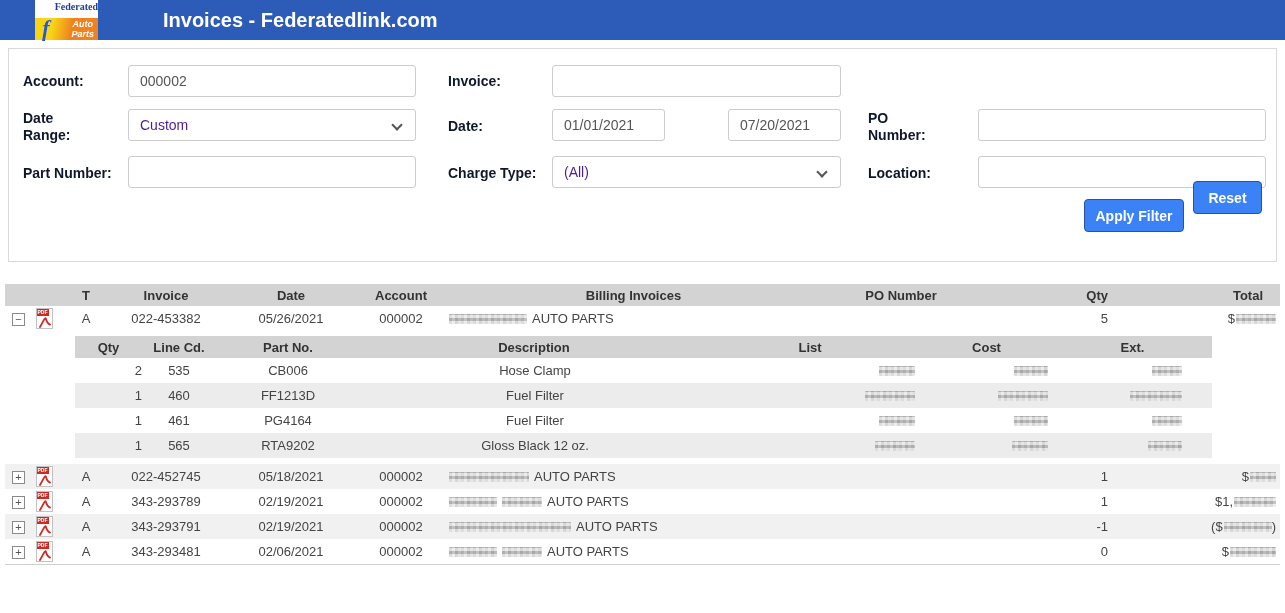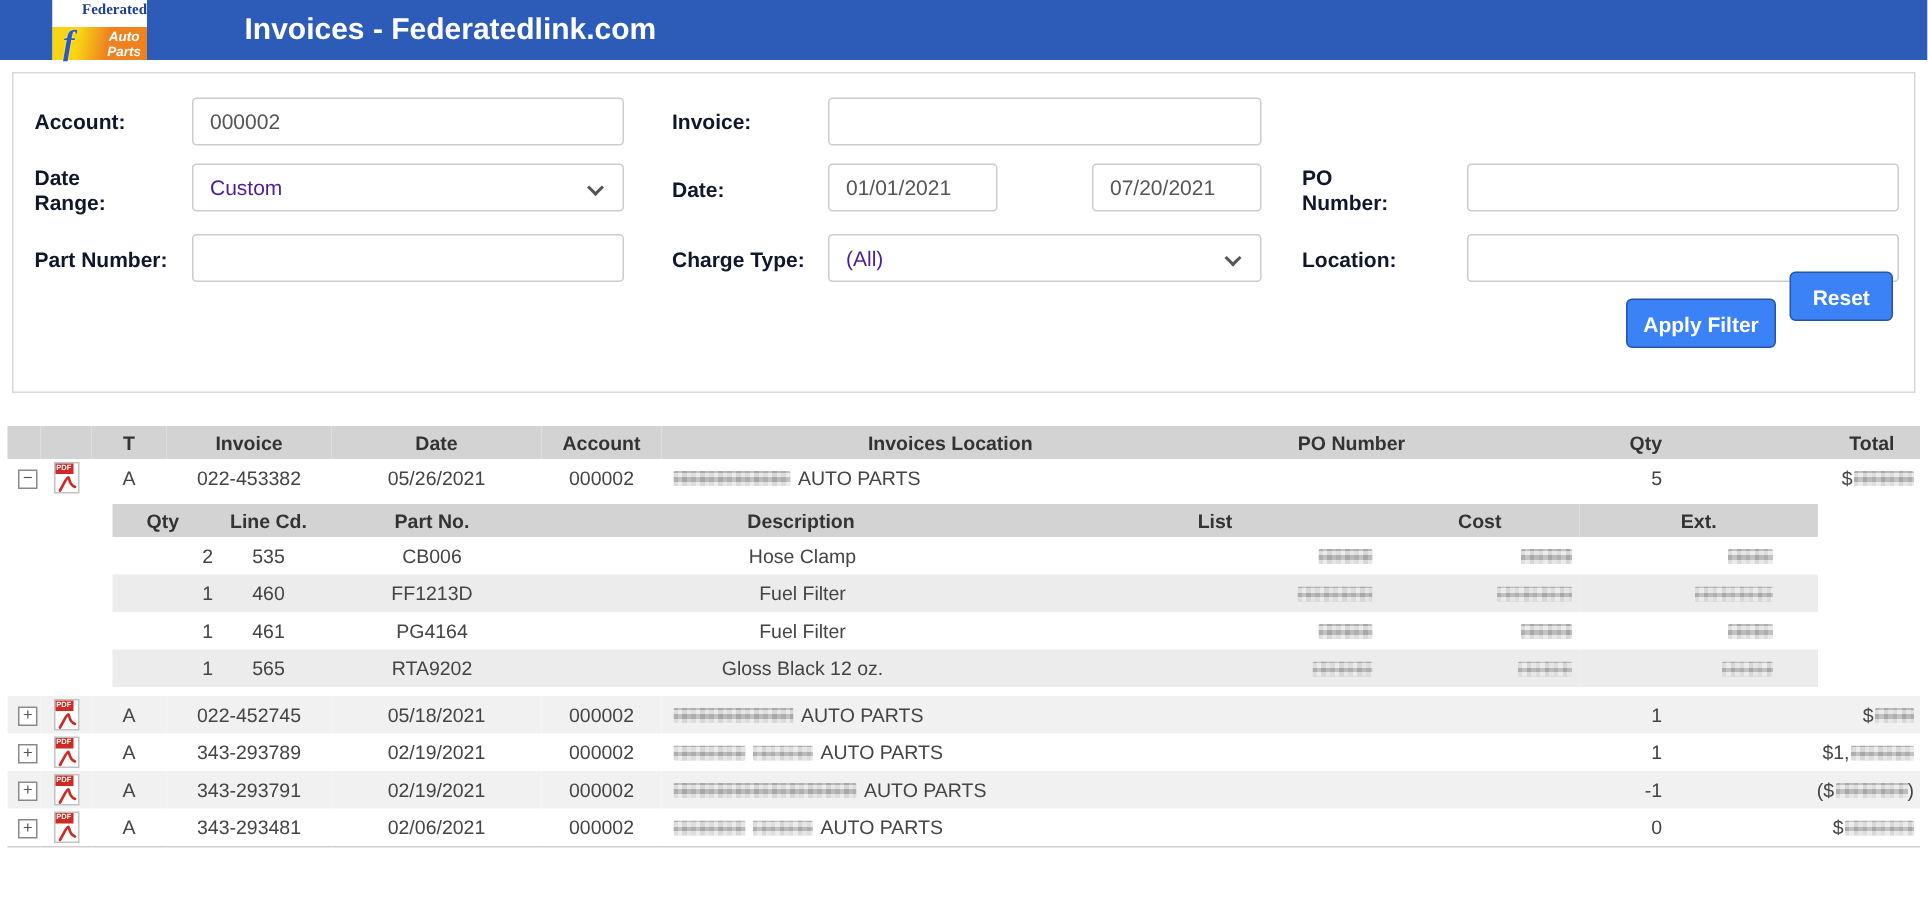--- a/index.html
+++ b/index.html
@@ -157,21 +157,21 @@
         <col style="width:164px">
     </colgroup>
     <thead>
       <tr>
         <th></th>
           <th></th>
         <th class="c">T</th>
         <th class="c">Invoice</th>
         <th class="c">Date</th>
         <th class="c">Account</th>
-        <th class="billing-h">Invoices Location</th>
+        <th class="billing-h">Billing Invoices</th>
         <th class="c">PO Number</th>
         <th class="qty-h">Qty</th>
         <th class="total-h">Total</th>
       </tr>
     </thead>
     <tbody>
 
       <tr>
         <td class="c"><span class="expander">−</span></td>
         <td class="c"><span class="pdf-icon"><span class="pdf-band">PDF</span><svg width="14" height="13" viewBox="0 0 14 13">

